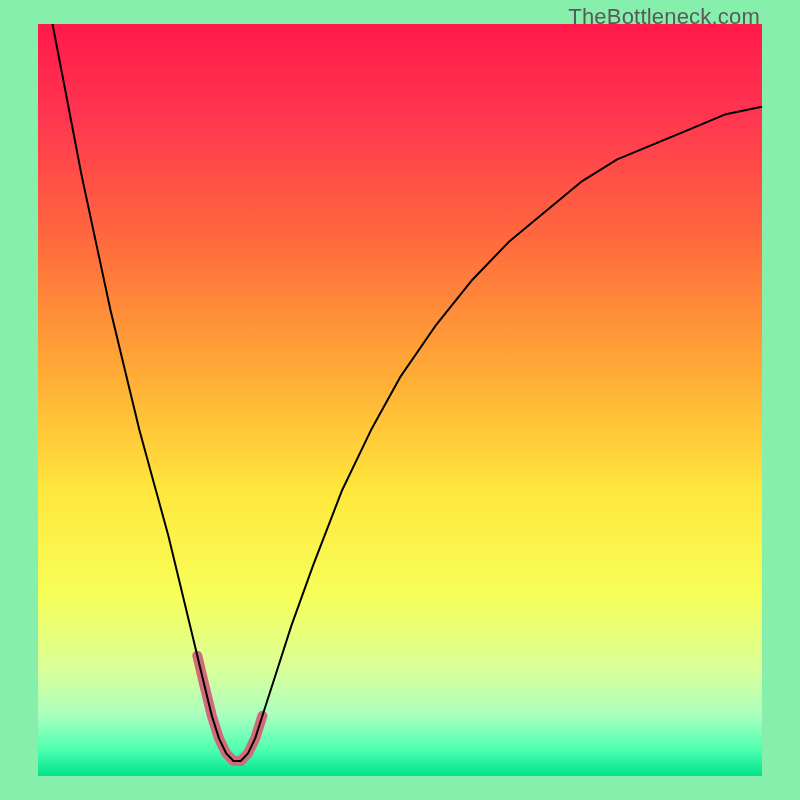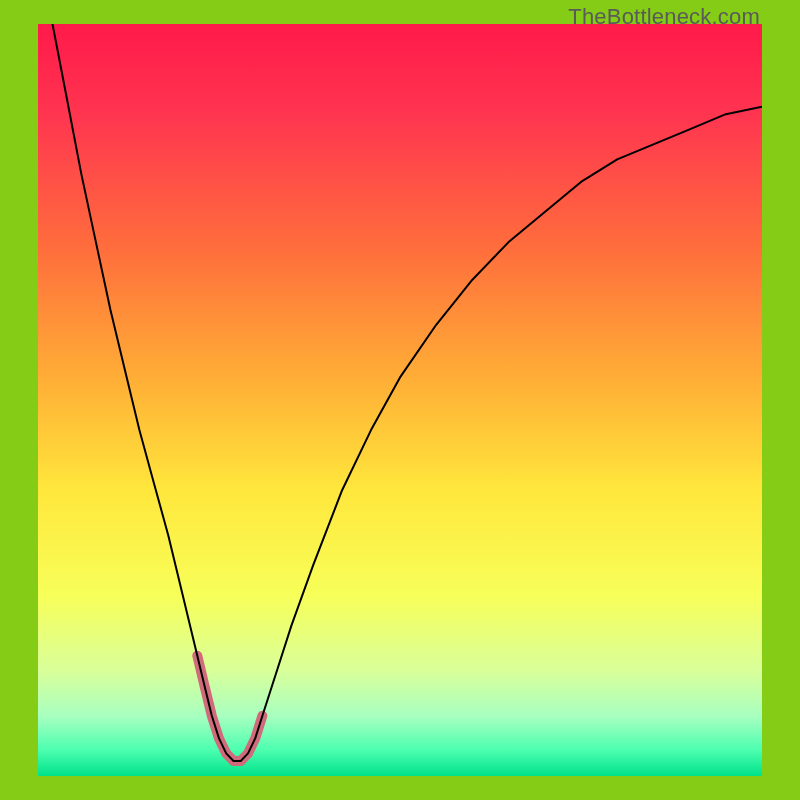--- a/index.html
+++ b/index.html
@@ -10,21 +10,21 @@
     background: #000;
     overflow: hidden;
     font-family: Arial, sans-serif;
   }
   .frame {
     position: absolute;
     left: 0;
     top: 0;
     width: 800px;
     height: 800px;
-    background: #84cc16;
+    background: #86efac;
   }
   .plot-area {
     position: absolute;
     left: 38px;
     top: 24px;
     width: 724px;
     height: 752px;
     overflow: hidden;
   }
   .gradient {

